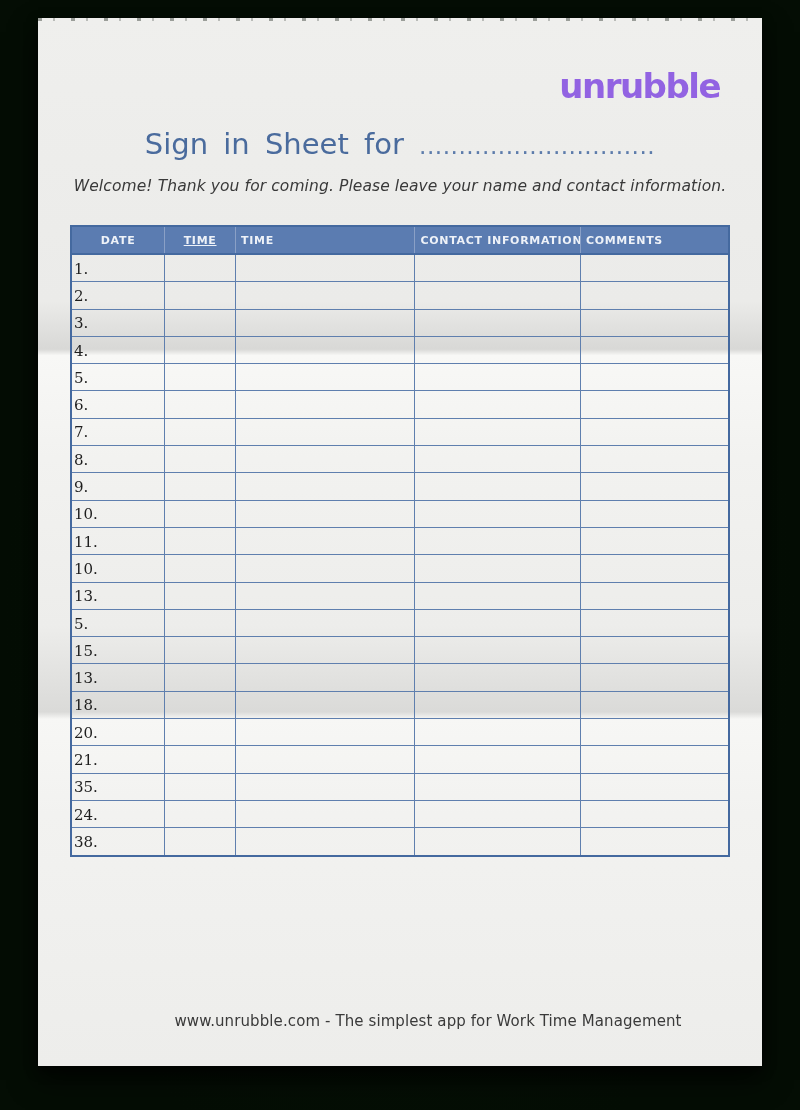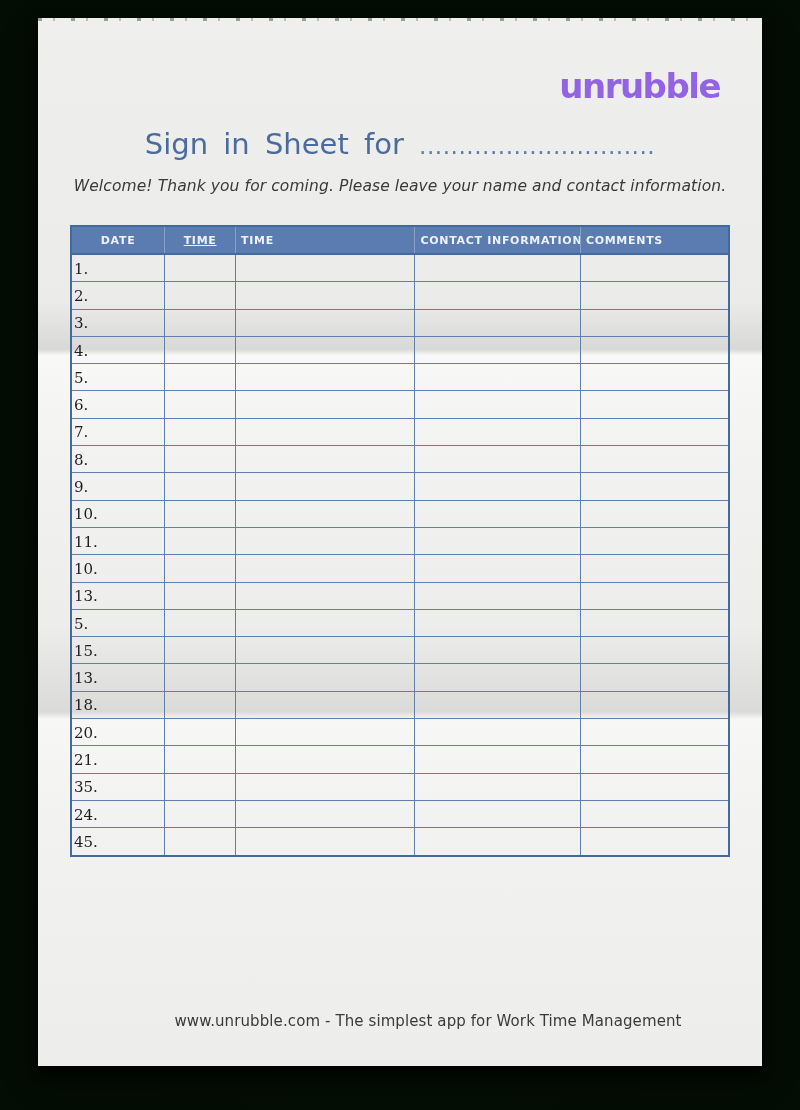--- a/index.html
+++ b/index.html
@@ -322,21 +322,21 @@
             <td></td>
           </tr>
           <tr>
             <td><span class="row-number">24.</span></td>
             <td></td>
             <td></td>
             <td></td>
             <td></td>
           </tr>
           <tr>
-            <td><span class="row-number">45.</span></td>
+            <td><span class="row-number">38.</span></td>
             <td></td>
             <td></td>
             <td></td>
             <td></td>
           </tr>
         </tbody>
     </table>
 
     <div class="footer">www.unrubble.com - The simplest app for Work Time Management</div>
 

